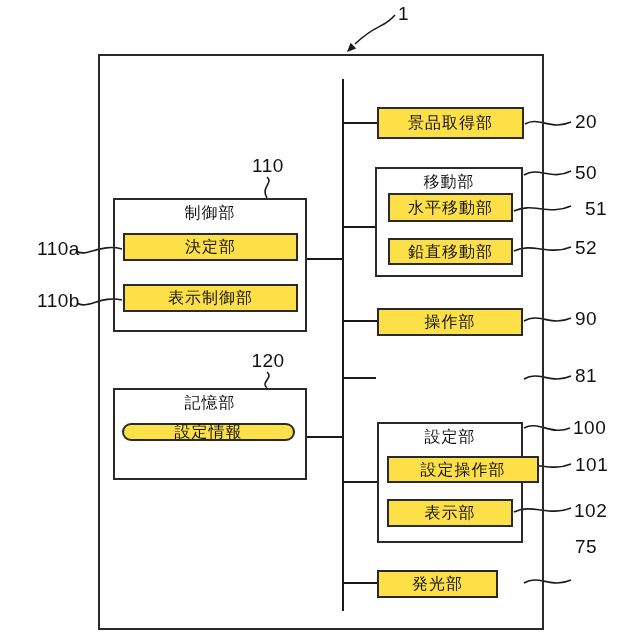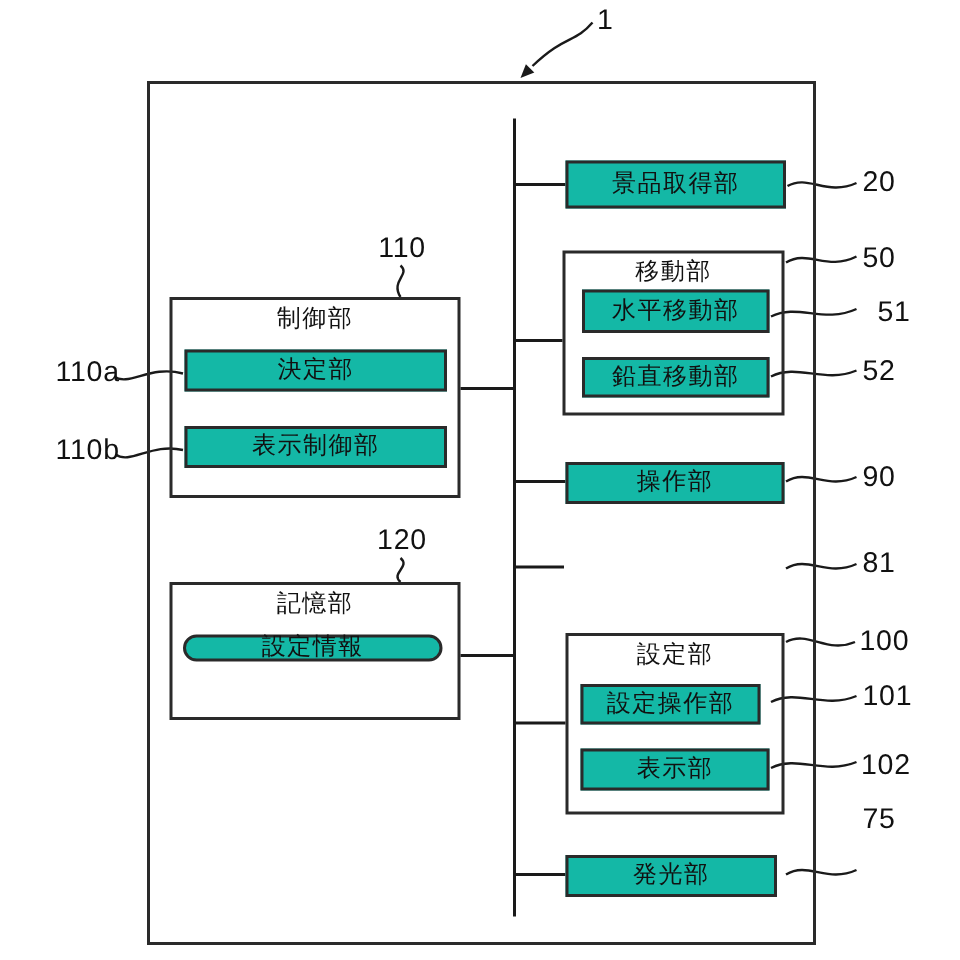--- a/index.html
+++ b/index.html
@@ -3,21 +3,21 @@
 <meta charset="utf-8">
 <style>
   html,body{margin:0;padding:0;background:#ffffff;}
   .figure{
     position:relative;width:640px;height:640px;background:#ffffff;
     font-family:"Liberation Sans","DejaVu Sans",sans-serif;color:#111111;
     overflow:hidden;
   }
   svg.lines{position:absolute;left:0;top:0;width:640px;height:640px;z-index:1;}
   .box{
-    position:absolute;box-sizing:border-box;border:2px solid #2a2a2a;background:#14b8a6;
+    position:absolute;box-sizing:border-box;border:2px solid #2a2a2a;background:#fde047;
     display:flex;align-items:center;justify-content:center;z-index:2;
   }
   .box .box-label{
     font-size:16px;letter-spacing:1px;white-space:nowrap;line-height:1;
   }
   .box.group{display:block;background:transparent;}
   .box.group > .box-label{
     position:absolute;left:0;right:0;top:5px;text-align:center;
   }
   .refnum{
@@ -97,28 +97,28 @@
   </div>
 
   <div class="box" style="left:377px;top:308px;width:146px;height:28px;">
     <span class="box-label">操作部</span>
   </div>
 
 
   <div class="box group" style="left:377px;top:422px;width:146px;height:121px;">
     <span class="box-label">設定部</span>
   </div>
-  <div class="box" style="left:387px;top:456px;width:120px;height:27px;">
+  <div class="box" style="left:387px;top:456px;width:152px;height:27px;">
     <span class="box-label">設定操作部</span>
   </div>
   <div class="box" style="left:387px;top:499px;width:126px;height:28px;">
     <span class="box-label">表示部</span>
   </div>
 
-  <div class="box" style="left:377px;top:570px;width:141px;height:28px;">
+  <div class="box" style="left:377px;top:570px;width:121px;height:28px;">
     <span class="box-label">発光部</span>
   </div>
 
   <div class="refnum" style="left:398px;top:4px;">1</div>
   <div class="refnum center" style="left:250px;top:156px;width:36px;">110</div>
   <div class="refnum" style="left:37px;top:239px;">110a</div>
   <div class="refnum" style="left:37px;top:291px;">110b</div>
   <div class="refnum center" style="left:250px;top:351px;width:36px;">120</div>
   <div class="refnum" style="left:575px;top:112px;">20</div>
   <div class="refnum" style="left:575px;top:163px;">50</div>

